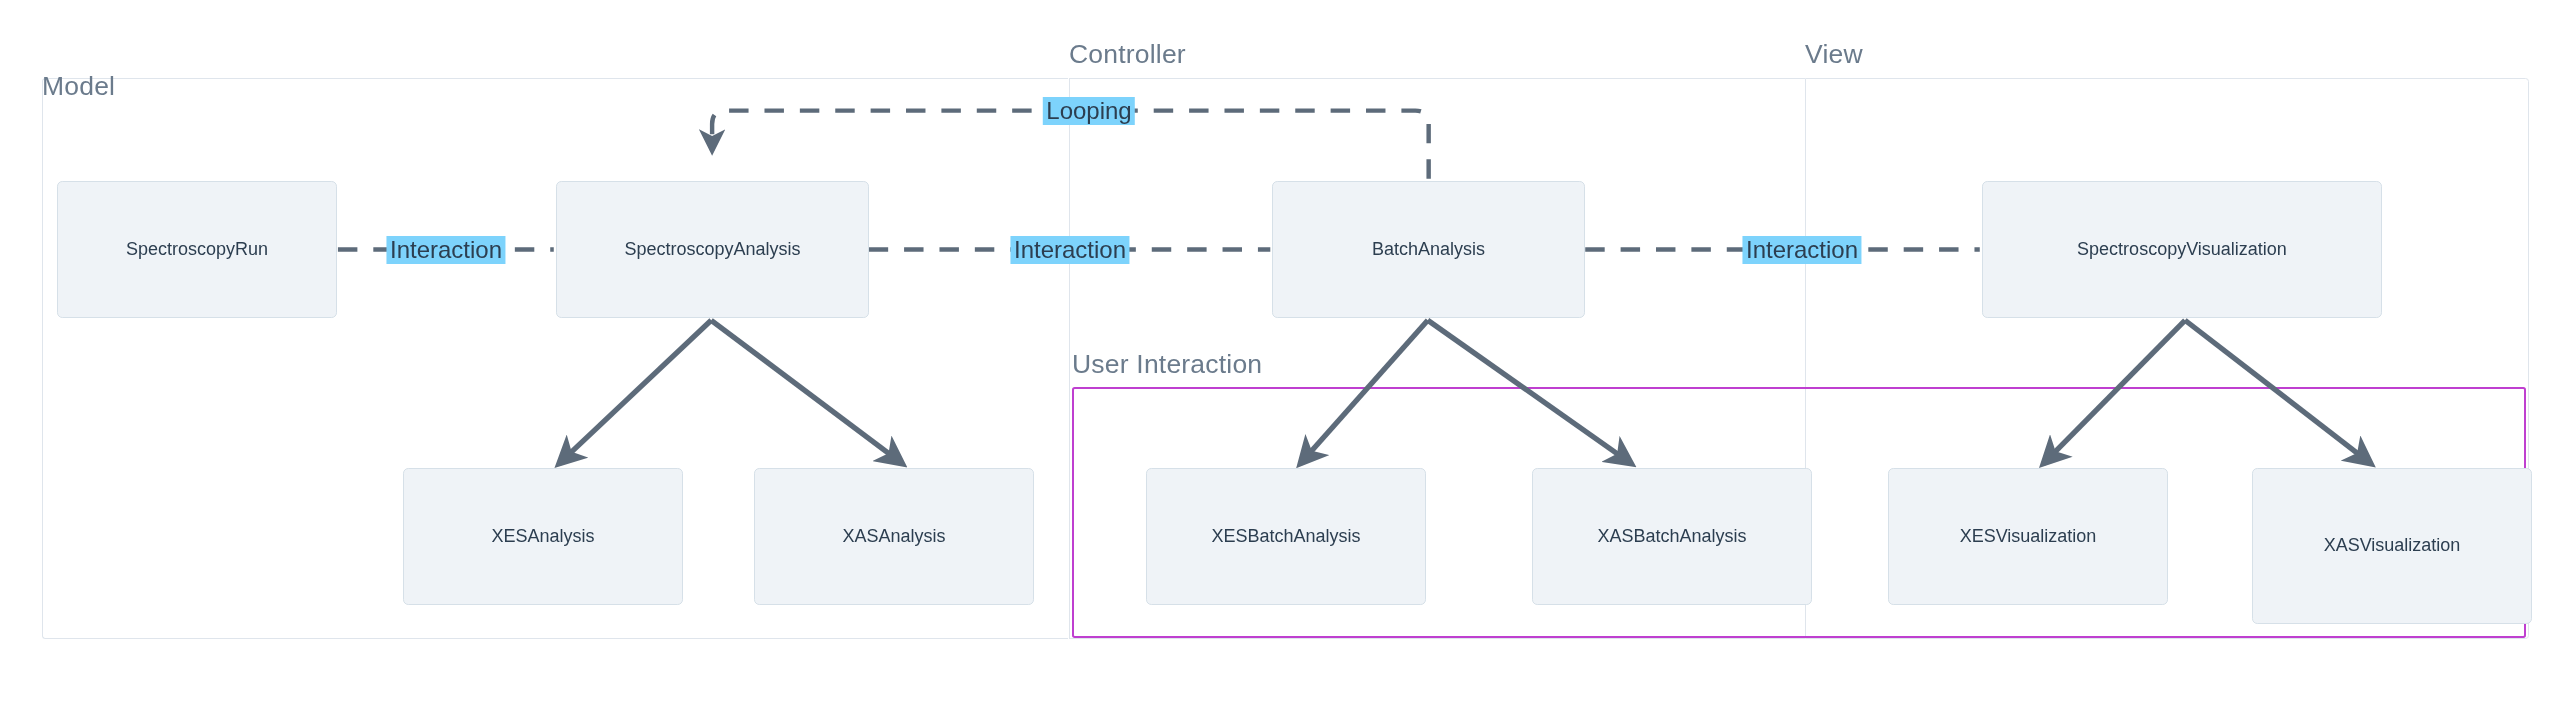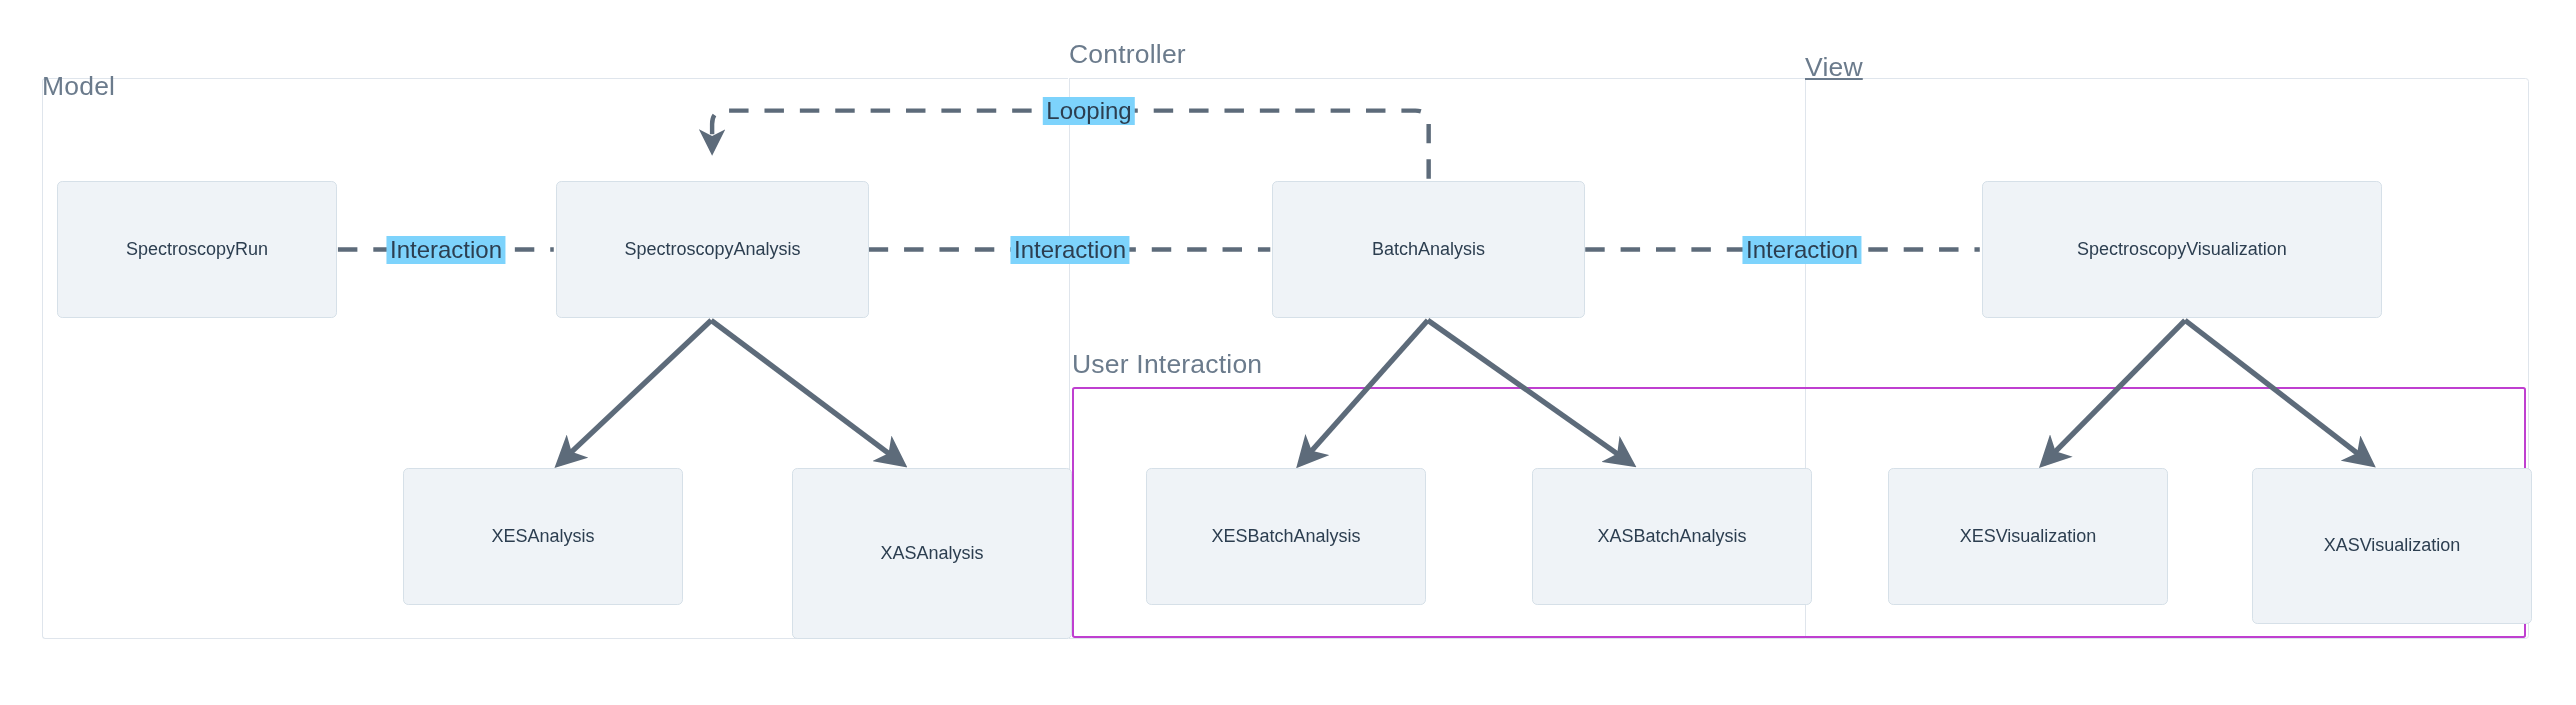--- a/index.html
+++ b/index.html
@@ -82,21 +82,21 @@
   <div class="cluster" style="left:1069px; top:78px; width:736px; height:561px; border-right:none; border-left:1.8px solid #dfe5ec; border-radius:0;"></div>
 
   <div class="cluster" style="left:1805px; top:78px; width:724px; height:561px; border-radius:0 3.5px 3.5px 0;"></div>
 
   <div class="cluster user-interaction" style="left:1072px; top:387px; width:1454px; height:251px;"></div>
 
   <div class="cluster-label" style="left:42px; top:39px;margin-top:32px;">Model</div>
 
   <div class="cluster-label" style="left:1069px; top:39px;">Controller</div>
 
-  <div class="cluster-label" style="left:1805px; top:52px;text-decoration:underline;">View</div>
+  <div class="cluster-label" style="left:1805px; top:39px;">View</div>
 
   <div class="cluster-label" style="left:1072px; top:349px;">User Interaction</div>
 
   <svg id="edges" viewBox="0 0 2912 798" xmlns="http://www.w3.org/2000/svg">
     <defs>
       <marker id="arrowSolid" viewBox="0 0 10 10" refX="8" refY="5" markerWidth="6" markerHeight="6" orient="auto-start-reverse">
         <path d="M 0 0 L 10 5 L 0 10 L 2.6 5 z" fill="#5d6b7a"></path>
       </marker>
       <marker id="arrowDash" viewBox="0 0 10 10" refX="8" refY="5" markerWidth="6" markerHeight="6" orient="auto-start-reverse">
         <path d="M 0 0 L 10 5 L 0 10 L 2.6 5 z" fill="#5d6b7a"></path>
@@ -151,21 +151,21 @@
   <div class="edge-label" style="left:1802px; top:250px;">Interaction</div>
 
   <div class="edge-label" style="left:1089px; top:111px;">Looping</div>
 
   <div class="node" style="left:57px; top:181px; width:280px; height:137px;">SpectroscopyRun</div>
 
   <div class="node" style="left:556px; top:181px; width:313px; height:137px;">SpectroscopyAnalysis</div>
 
   <div class="node" style="left:403px; top:468px; width:280px; height:137px;">XESAnalysis</div>
 
-  <div class="node" style="left:792px; top:468px; width:280px; height:171px;">XASAnalysis</div>
+  <div class="node" style="left:754px; top:468px; width:280px; height:137px;">XASAnalysis</div>
 
   <div class="node" style="left:1272px; top:181px; width:313px; height:137px;">BatchAnalysis</div>
 
   <div class="node" style="left:1146px; top:468px; width:280px; height:137px;">XESBatchAnalysis</div>
 
   <div class="node" style="left:1495px; top:468px; width:280px; height:137px;margin-left:37px;">XASBatchAnalysis</div>
 
   <div class="node" style="left:1982px; top:181px; width:400px; height:137px;text-align:center;">SpectroscopyVisualization</div>
 
   <div class="node" style="left:1888px; top:468px; width:280px; height:137px;">XESVisualization</div>

